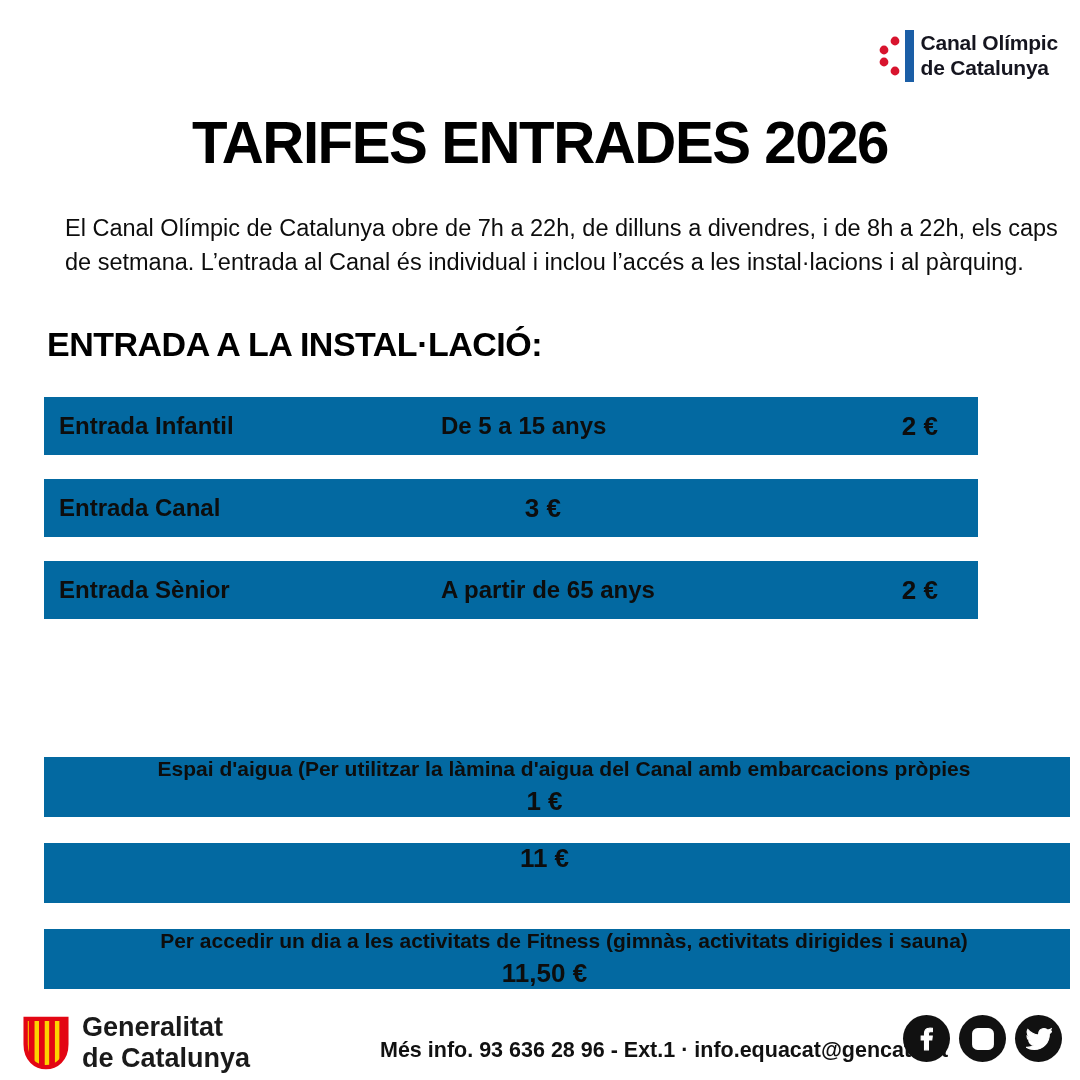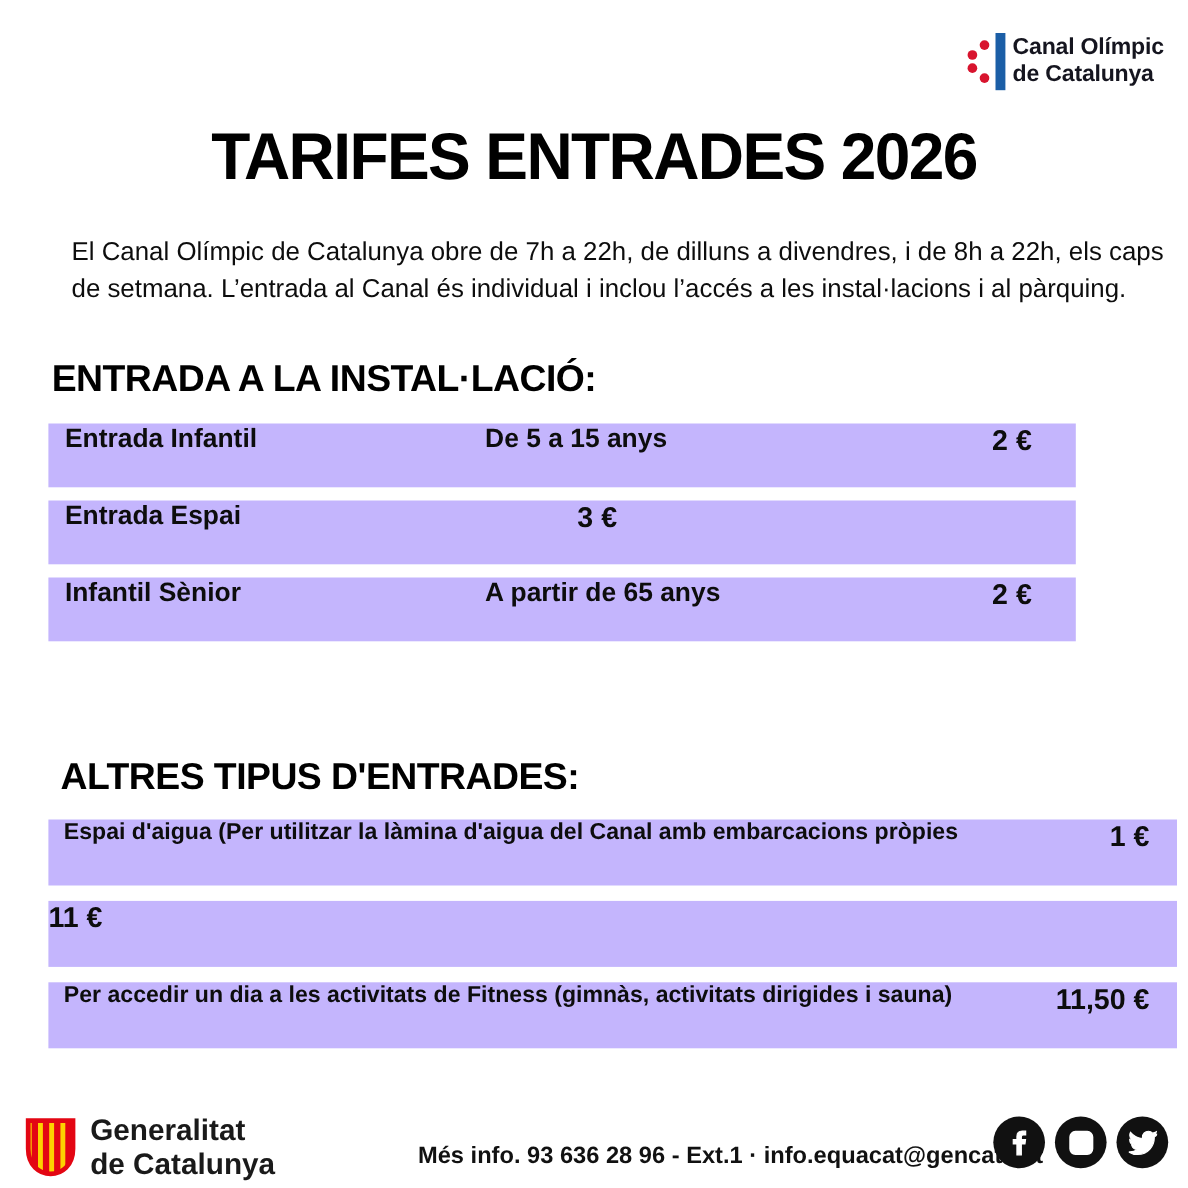--- a/index.html
+++ b/index.html
@@ -20,23 +20,23 @@
   
   .intro{position:absolute;top:212px;left:65px;width:1003px;font-size:23.5px;line-height:1.43;color:#0d0d0d;}
   
   .sec-heading{position:absolute;font-size:34px;font-weight:bold;color:#000;letter-spacing:-0.5px;}
   .sec1-heading{top:325px;left:47px;}
   .sec2-heading{top:687px;left:55px;}
   
   .rows{position:absolute;display:flex;flex-direction:column;}
   .rows1{top:385px;left:44px;width:934px;gap:12px;}
   .rows2{top:745px;left:44px;width:1026px;gap:14px;}
-  .row{background:#c4b5fd;display:flex;align-items:flex-start;}
+  .row{background:#0369a1;display:flex;align-items:center;margin-top:12px;}
   .rows1 .row{height:58px;}
-  .rows2 .row{height:60px;}
+  .rows2 .row{height:60px;flex-direction:column;}
   .r1-label{width:382px;padding-left:15px;font-size:24px;font-weight:bold;}
   .r1-detail{flex:1;font-size:24px;font-weight:bold;}
   .r1-price{width:120px;text-align:right;padding-right:40px;font-size:26px;font-weight:bold;}
   .r2-label{flex:1;padding-left:14px;font-size:21px;font-weight:bold;}
   .r2-price{text-align:right;padding-right:25px;font-size:26px;font-weight:bold;white-space:nowrap;}
   
   .gencat{position:absolute;left:20px;top:1012px;display:flex;align-items:center;gap:10px;}
   .gencat-shield{width:52px;height:56px;}
   .gencat-text{font-weight:bold;font-size:27px;line-height:1.15;color:#1a1a1a;}
   .esportcat{position:absolute;left:193px;top:1018px;display:flex;align-items:center;gap:4px;}
@@ -73,31 +73,30 @@
   <div class="intro">El Canal Olímpic de Catalunya obre de 7h a 22h, de dilluns a divendres, i de 8h a 22h, els caps de setmana. L’entrada al Canal és individual i inclou l’accés a les instal·lacions i al pàrquing.</div>
 
   <div class="sec-heading sec1-heading">ENTRADA A LA INSTAL·LACIÓ:</div>
   <div class="rows rows1">
     <div class="row">
       <div class="r1-label">Entrada Infantil</div>
       <div class="r1-detail">De 5 a 15 anys</div>
       <div class="r1-price">2 €</div>
     </div>
     <div class="row">
-      <div class="r1-label">Entrada Espai</div>
+      <div class="r1-label">Entrada Canal</div>
       <div class="r1-price">3 €</div>
     </div>
     <div class="row">
-      <div class="r1-label">Infantil Sènior</div>
+      <div class="r1-label">Entrada Sènior</div>
       <div class="r1-detail">A partir de 65 anys</div>
       <div class="r1-price">2 €</div>
     </div>
   </div>
 
-  <div class="sec-heading sec2-heading">ALTRES TIPUS D'ENTRADES:</div>
   <div class="rows rows2">
     <div class="row">
       <div class="r2-label">Espai d'aigua (Per utilitzar la làmina d'aigua del Canal amb embarcacions pròpies</div>
       <div class="r2-price">1 €</div>
     </div>
     <div class="row">
       <div class="r2-price">11 €</div>
     </div>
     <div class="row">
       <div class="r2-label">Per accedir un dia a les activitats de Fitness (gimnàs, activitats dirigides i sauna)</div>

